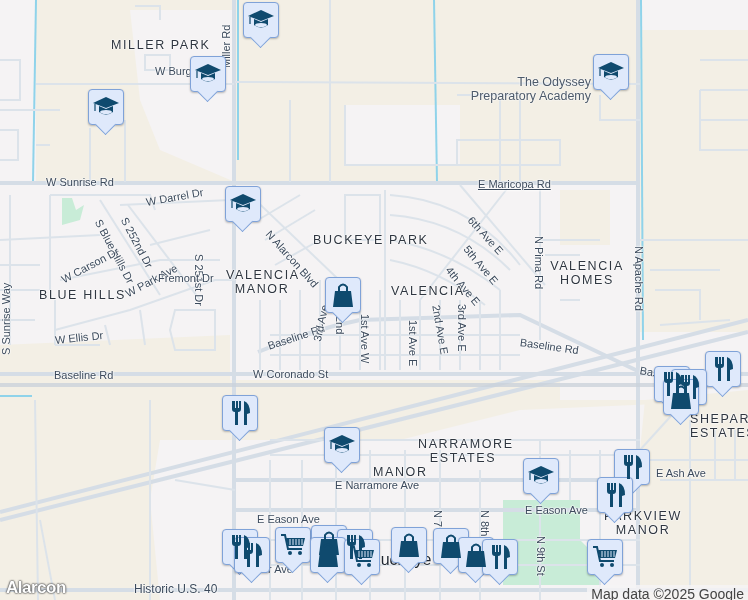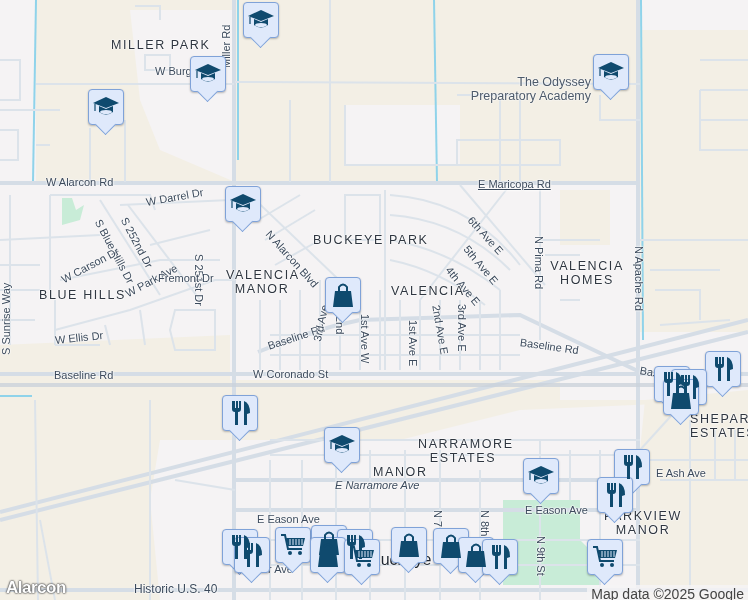--- a/index.html
+++ b/index.html
@@ -171,21 +171,21 @@
       <path d="M175,480 L235,490"></path>
       <path d="M40,520 L55,600"></path>
     </g>
 
     <g stroke="#c9d1da" stroke-width="1.5" fill="none">
       <line x1="0" y1="384" x2="748" y2="384"></line>
       <line x1="0" y1="386" x2="748" y2="386"></line>
     </g>
   </svg>
 
-  <div class="lbl" style="left:46px;top:176px;">W Alarcon Rd</div>
+  <div class="lbl" style="left:46px;top:176px;">W Sunrise Rd</div>
   <div class="lbl" style="left:478px;top:178px;text-decoration:underline;">E Maricopa Rd</div>
   <div class="lbl" style="left:155px;top:65px;">W Burg</div>
   <div class="lbl" style="left:226px;top:62px;transform:rotate(-90deg);">Miller Rd</div>
   <div class="lbl" style="left:146px;top:196px;transform:rotate(-10deg);">W Darrel Dr</div>
   <div class="lbl" style="left:98px;top:214px;transform:rotate(62deg);">S Blue Hills Dr</div>
   <div class="lbl" style="left:124px;top:212px;transform:rotate(62deg);">S 252nd Dr</div>
   <div class="lbl" style="left:205px;top:254px;transform:rotate(90deg);transform-origin:left top;">S 251st Dr</div>
   <div class="lbl" style="left:268px;top:226px;transform:rotate(48deg);">N Alarcon Blvd</div>
   <div class="lbl" style="left:62px;top:274px;transform:rotate(-28deg);">W Carson Dr</div>
   <div class="lbl" style="left:126px;top:288px;transform:rotate(-28deg);">W Park Ave</div>
@@ -201,21 +201,21 @@
   <div class="lbl" style="left:419px;top:320px;transform:rotate(90deg);transform-origin:left top;">1st Ave E</div>
   <div class="lbl" style="left:442px;top:304px;transform:rotate(80deg);transform-origin:left top;">2nd Ave E</div>
   <div class="lbl" style="left:468px;top:304px;transform:rotate(90deg);transform-origin:left top;">3rd Ave E</div>
   <div class="lbl" style="left:448px;top:262px;transform:rotate(50deg);">4th Ave E</div>
   <div class="lbl" style="left:466px;top:241px;transform:rotate(50deg);">5th Ave E</div>
   <div class="lbl" style="left:470px;top:212px;transform:rotate(48deg);">6th Ave E</div>
   <div class="lbl" style="left:545px;top:236px;transform:rotate(90deg);transform-origin:left top;">N Pima Rd</div>
   <div class="lbl" style="left:645px;top:246px;transform:rotate(90deg);transform-origin:left top;">N Apache Rd</div>
   <div class="lbl" style="left:520px;top:336px;transform:rotate(8deg);">Baseline Rd</div>
   <div class="lbl" style="left:640px;top:364px;transform:rotate(10deg);">Bas</div>
-  <div class="lbl" style="left:335px;top:479px;font-style:italic;">E Narramore Ave</div>
+  <div class="lbl" style="left:335px;top:479px;">E Narramore Ave</div>
   <div class="lbl" style="left:257px;top:513px;">E Eason Ave</div>
   <div class="lbl" style="left:525px;top:504px;">E Eason Ave</div>
   <div class="lbl" style="left:656px;top:467px;">E Ash Ave</div>
   <div class="lbl" style="left:444px;top:510px;transform:rotate(90deg);transform-origin:left top;">N 7</div>
   <div class="lbl" style="left:491px;top:510px;transform:rotate(90deg);transform-origin:left top;">N 8th</div>
   <div class="lbl" style="left:547px;top:536px;transform:rotate(90deg);transform-origin:left top;">N 9th St</div>
   <div class="lbl" style="left:134px;top:582px;font-size:12px;">Historic U.S. 40</div>
   <div class="lbl" style="left:262px;top:563px;">er Ave</div>
 
   <div class="area" style="left:111px;top:38px;">MILLER PARK</div>

